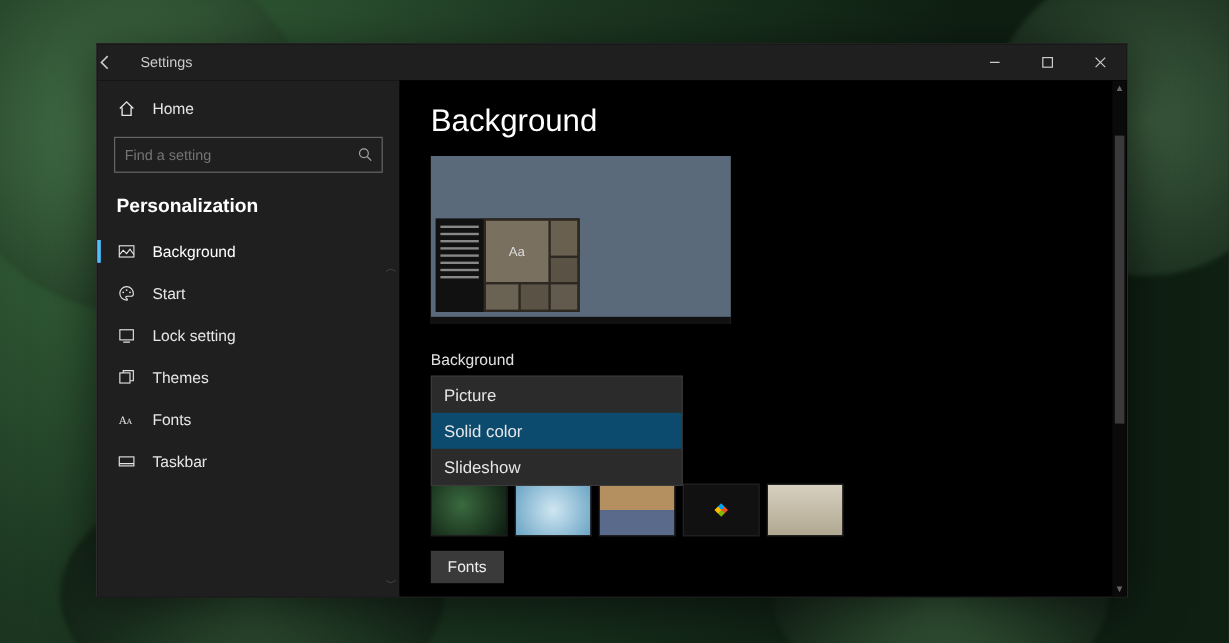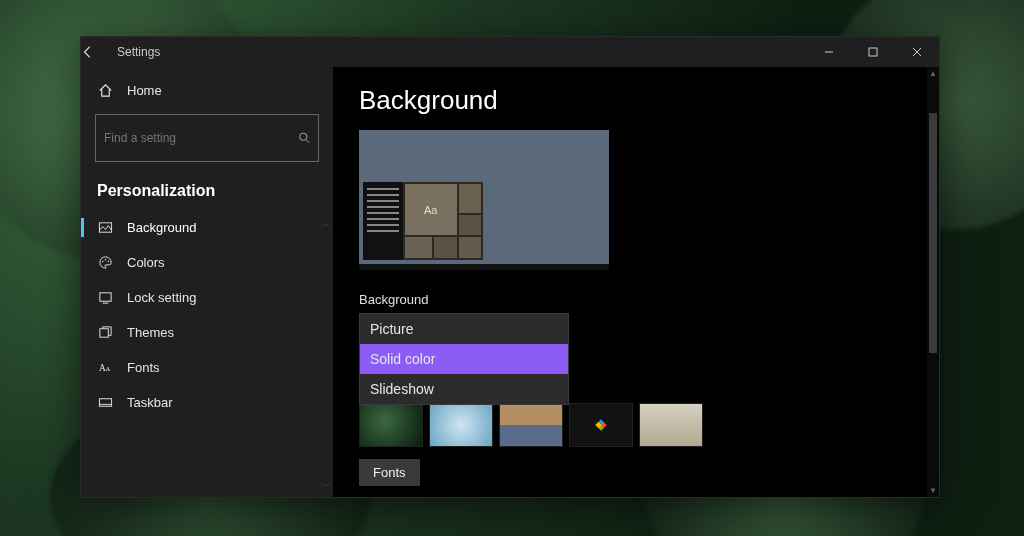--- a/index.html
+++ b/index.html
@@ -61,21 +61,21 @@
     font-size: 13px; color:#e6e6e6;
     position: relative;
   }
   .home-row .icon, .nav-item .icon { width:16px; display:flex; justify-content:center; }
   .nav-item.selected::before {
     content:""; position:absolute; left:0; top:8px; bottom:8px; width:3px; background:#4cc2ff;
   }
   .nav-item.selected { color:#fff; }
   .search-wrap { padding: 6px 14px 14px; }
   .search {
-    width: 100%; height: 48px;
+    width: 100%; height: 30px;
     background: #1f1f1f;
     border: 1px solid #666;
     color:#e5e5e5; font-size:12px;
     padding: 0 30px 0 8px;
     outline:none;
     position: relative;
   }
   .search-box { position:relative; }
   .search-box .sicon {
     position:absolute; right:8px; top:50%; transform:translateY(-50%);
@@ -139,21 +139,21 @@
     background:#2b2b2b;
     border:1px solid #3a3a3a;
     font-size:14px;
     position: relative;
     z-index: 5;
   }
   .dropdown .option {
     padding: 7px 10px;
     color:#e6e6e6;
   }
-  .dropdown .option.highlight { background:#8b5cf6; }
+  .dropdown .option.highlight { background:#0c4a6e; }
   .dropdown .option:first-child { }
 
   .thumbs {
     margin-top: -2px;
     display:flex; gap:6px;
     position: relative;
     z-index:1;
   }
   .thumb {
     width:64px; height:44px; background:#333;
@@ -263,21 +263,21 @@
       </div>
       <div class="nav-item">
         <span class="icon">
           <svg width="15" height="15" viewBox="0 0 16 16">
               <path d="M8 2a6 6 0 1 0 0 12c1 0 1-1 0-1.5s-1-2 .5-2H12a2 2 0 0 0 2-2A6 6 0 0 0 8 2z" stroke="#e6e6e6" fill="none"></path>
               <circle cx="5" cy="7" r="0.8" fill="#e6e6e6"></circle>
               <circle cx="8" cy="5" r="0.8" fill="#e6e6e6"></circle>
               <circle cx="11" cy="7" r="0.8" fill="#e6e6e6"></circle>
             </svg>
         </span>
-        <span>Colors</span>
+        <span>Start</span>
       </div>
       <div class="nav-item">
         <span class="icon">
           <svg width="15" height="15" viewBox="0 0 16 16">
               <rect x="2" y="3" width="12" height="9" stroke="#e6e6e6" fill="none"></rect>
               <line x1="5" y1="14" x2="11" y2="14" stroke="#e6e6e6"></line>
             </svg>
         </span>
         <span>Lock setting</span>
       </div>

